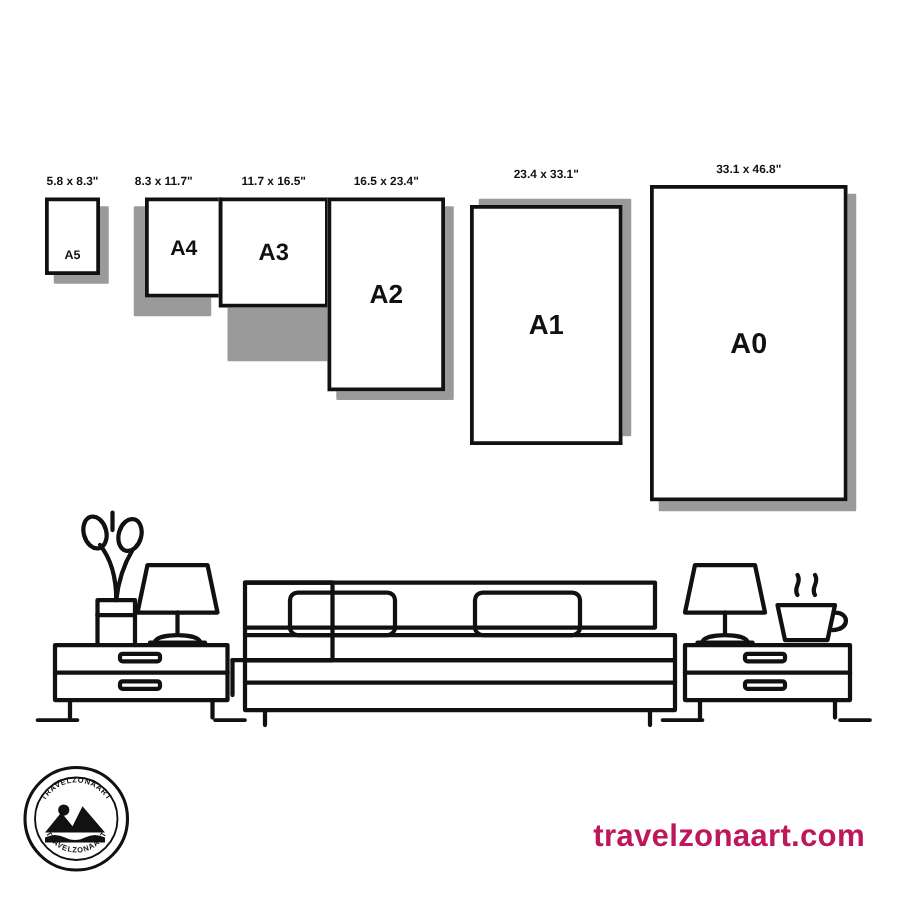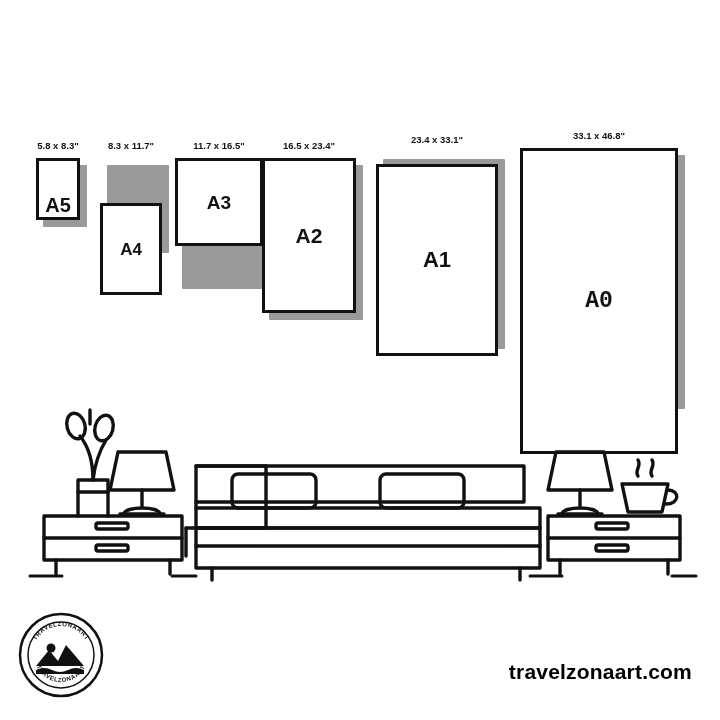--- a/index.html
+++ b/index.html
@@ -82,23 +82,23 @@
     top: 380px;
     width: 720px;
     height: 230px;
   }
 
   
   #footer-url {
     position: absolute;
     right: 28px;
     bottom: 36px;
-    font-size: 21px;
-    font-weight: bold;
-    color: #000000;
+    font-size: 25px;
+    font-weight: bold;
+    color: #be185d;
     letter-spacing: 0.2px;
   }
   #logo {
     position: absolute;
     left: 18px;
     bottom: 22px;
     width: 86px;
     height: 86px;
   }
   .logo-text {
@@ -112,27 +112,27 @@
 <body>
 
 <div id="page">
 
 
   <div id="frames">
       <div class="frame-wrap" style="left: 36px; top: 30px; width: 44px; height: 84px;">
         <div class="frame-dim" style="top: 0px;">5.8 x 8.3"</div>
         <div class="frame-shadow" style="left: 7px; top: 25px; width: 44px; height: 62px;"></div>
         <div class="frame-box" style="left: 0px; top: 18px; width: 44px; height: 62px;">
-          <span class="frame-label" style="font-size: 20px; margin-top: 32px;">A5</span>
+          <span class="frame-label" style="font-size: 10px; margin-top: 32px;">A5</span>
         </div>
       </div>
       <div class="frame-wrap" style="left: 100px; top: 30px; width: 62px; height: 110px;">
         <div class="frame-dim" style="top: 0px;">8.3 x 11.7"</div>
         <div class="frame-shadow" style="left: 7px; top: 25px; width: 62px; height: 88px;"></div>
-        <div class="frame-box" style="left: 0px; top: 18px; width: 62px; height: 92px; margin-top: 45px;">
+        <div class="frame-box" style="left: 16px; top: 18px; width: 62px; height: 80px;">
           <span class="frame-label" style="font-size: 17px;">A4</span>
         </div>
       </div>
       <div class="frame-wrap" style="left: 175px; top: 30px; width: 88px; height: 146px;">
         <div class="frame-dim" style="top: 0px;">11.7 x 16.5"</div>
         <div class="frame-shadow" style="left: 7px; top: 25px; width: 88px; height: 124px;"></div>
         <div class="frame-box" style="left: 0px; top: 18px; width: 88px; height: 88px;">
           <span class="frame-label" style="font-size: 19px;">A3</span>
         </div>
       </div>
@@ -146,21 +146,21 @@
       <div class="frame-wrap" style="left: 376px; top: 24px; width: 122px; height: 212px;">
         <div class="frame-dim" style="top: 0px;">23.4 x 33.1"</div>
         <div class="frame-shadow" style="left: 7px; top: 25px; width: 122px; height: 190px;"></div>
         <div class="frame-box" style="left: 0px; top: 18px; width: 122px; height: 192px; margin-top: 12px;">
           <span class="frame-label" style="font-size: 22px;">A1</span>
         </div>
       </div>
       <div class="frame-wrap" style="left: 520px; top: 20px; width: 158px; height: 276px;">
         <div class="frame-dim" style="top: 0px;">33.1 x 46.8"</div>
         <div class="frame-shadow" style="left: 7px; top: 25px; width: 158px; height: 254px;"></div>
-        <div class="frame-box" style="left: 0px; top: 18px; width: 158px; height: 306px; font-family: Liberation Mono, monospace;">
+        <div class="frame-box" style="left: 0px; top: 18px; width: 158px; height: 253px;">
           <span class="frame-label" style="font-size: 23px;">A0</span>
         </div>
       </div>
     </div>
 
   <div id="scene">
     <svg width="720" height="230" viewBox="0 0 720 230" xmlns="http://www.w3.org/2000/svg">
       <g fill="none" stroke="#111111" stroke-width="3.4" stroke-linejoin="round" stroke-linecap="round">
 
         <line x1="30" y1="196" x2="62" y2="196" stroke-width="3"></line>

